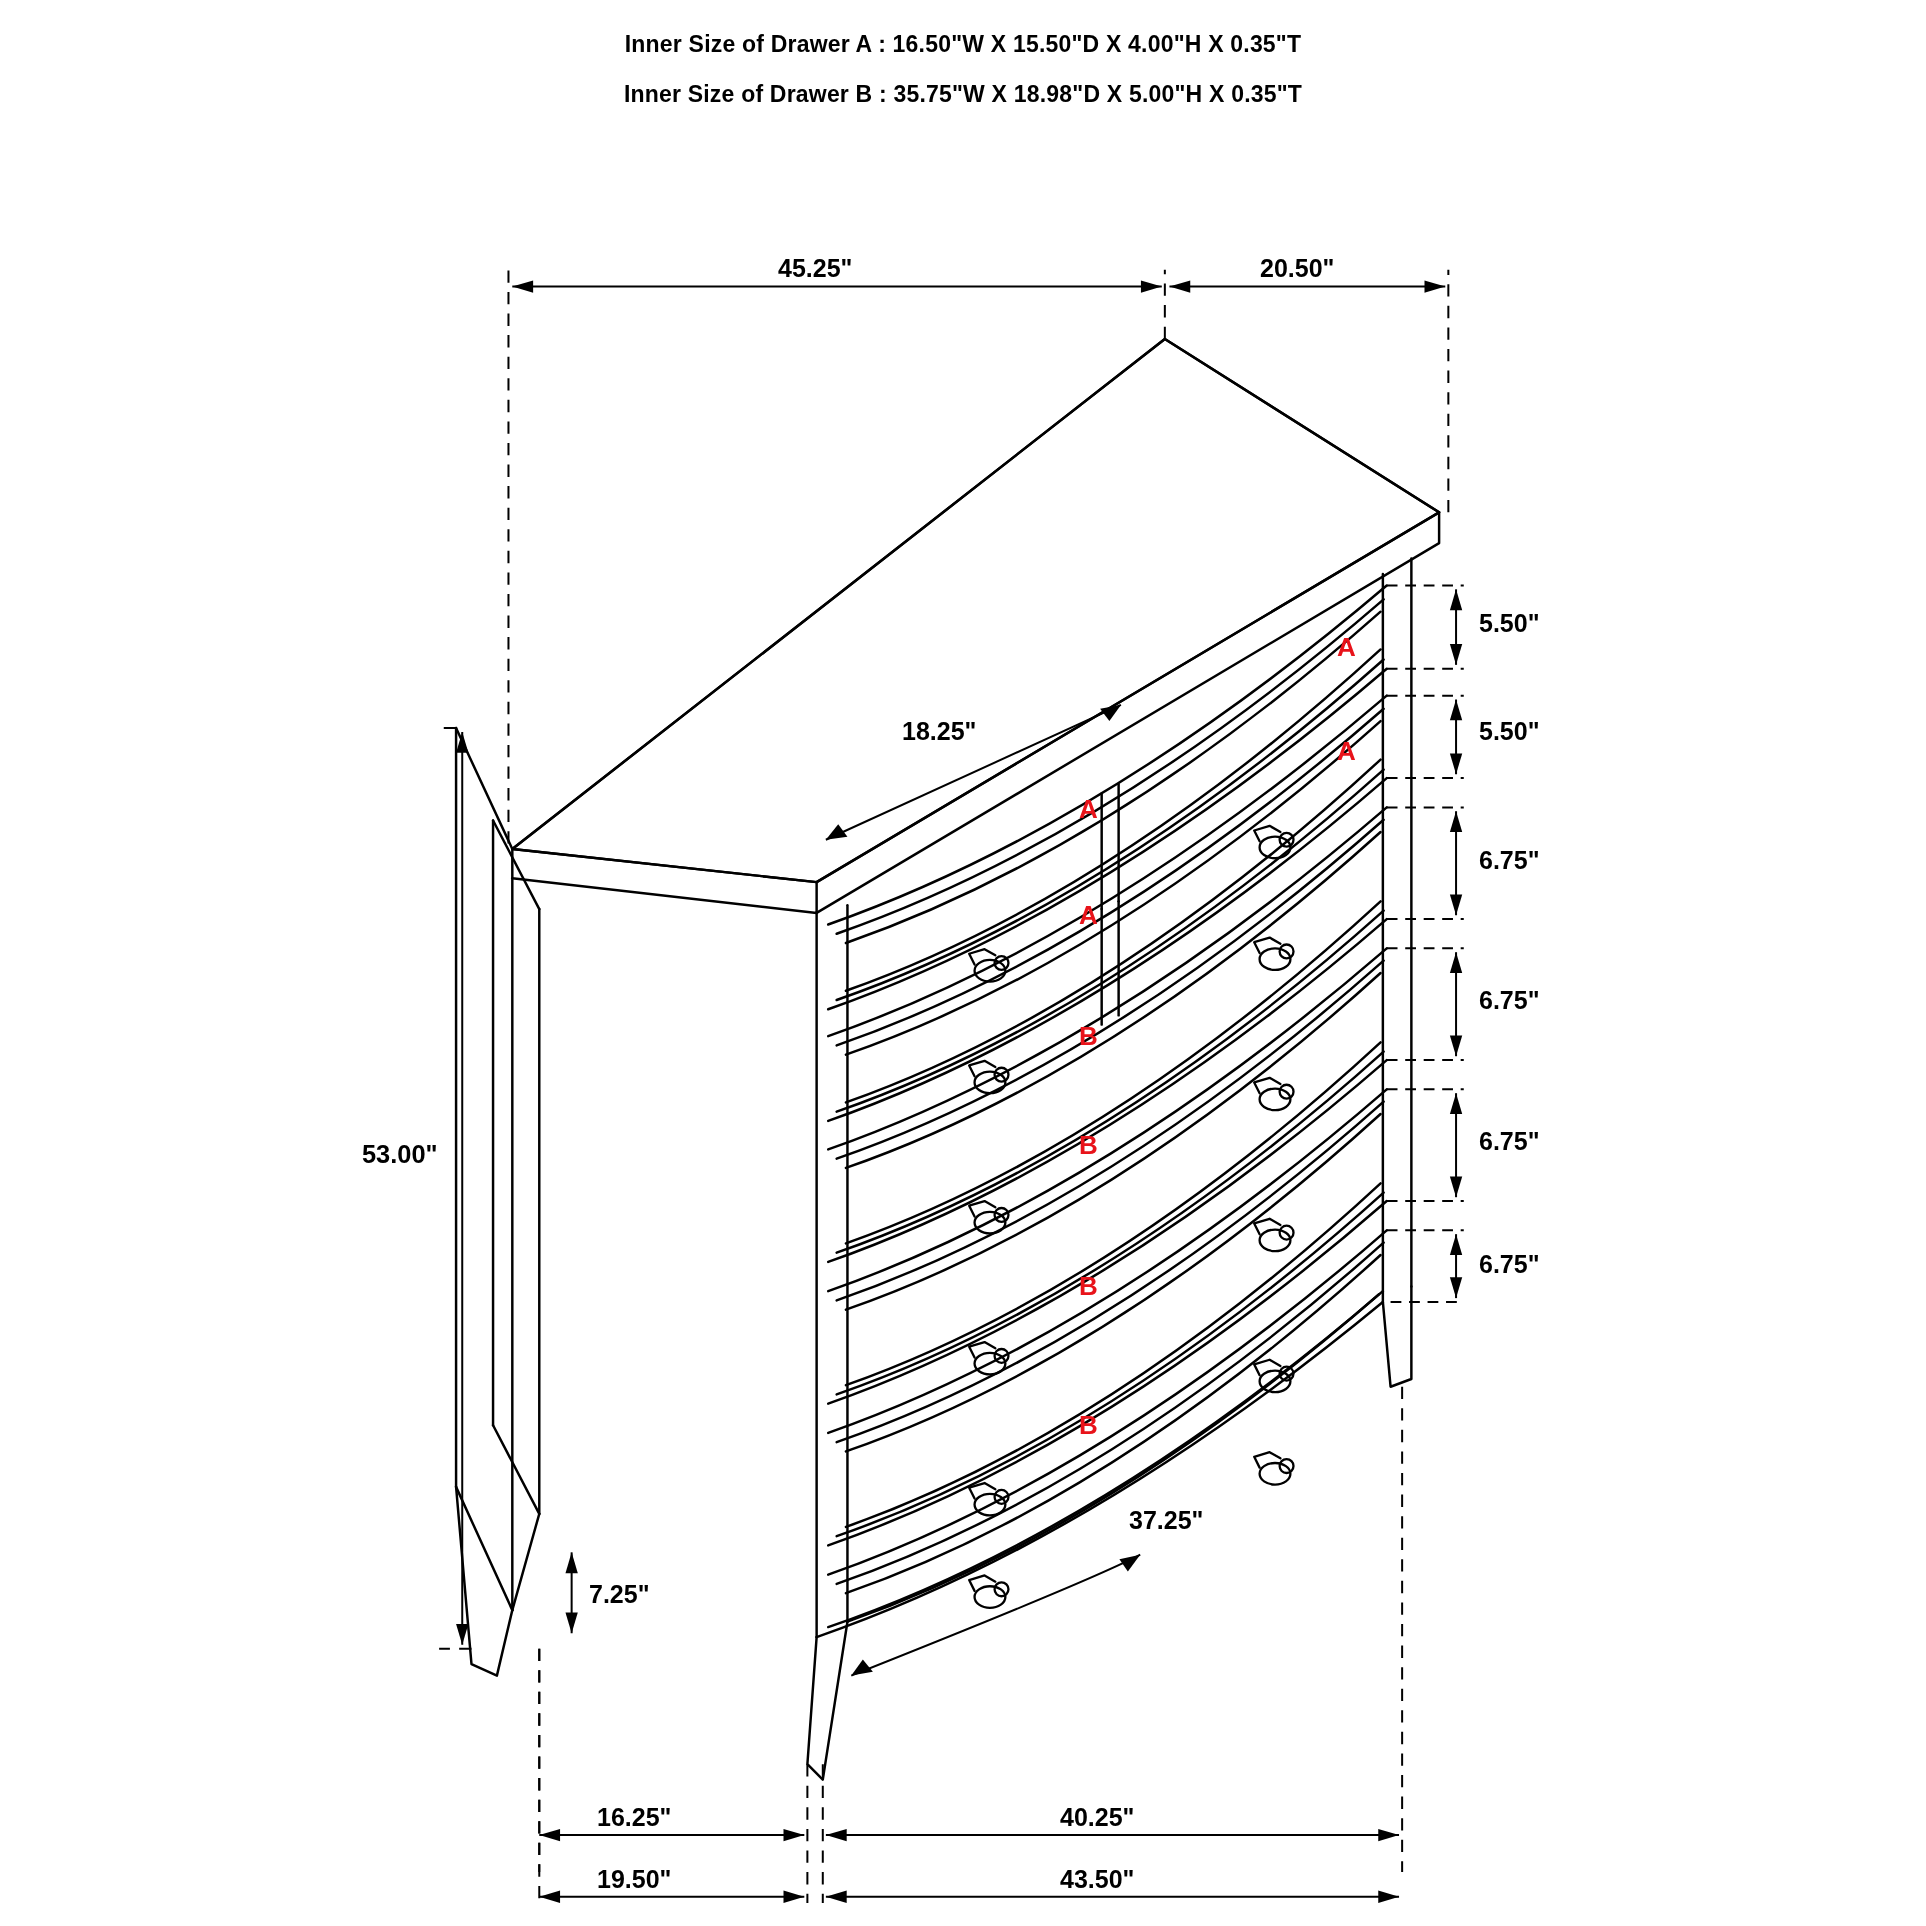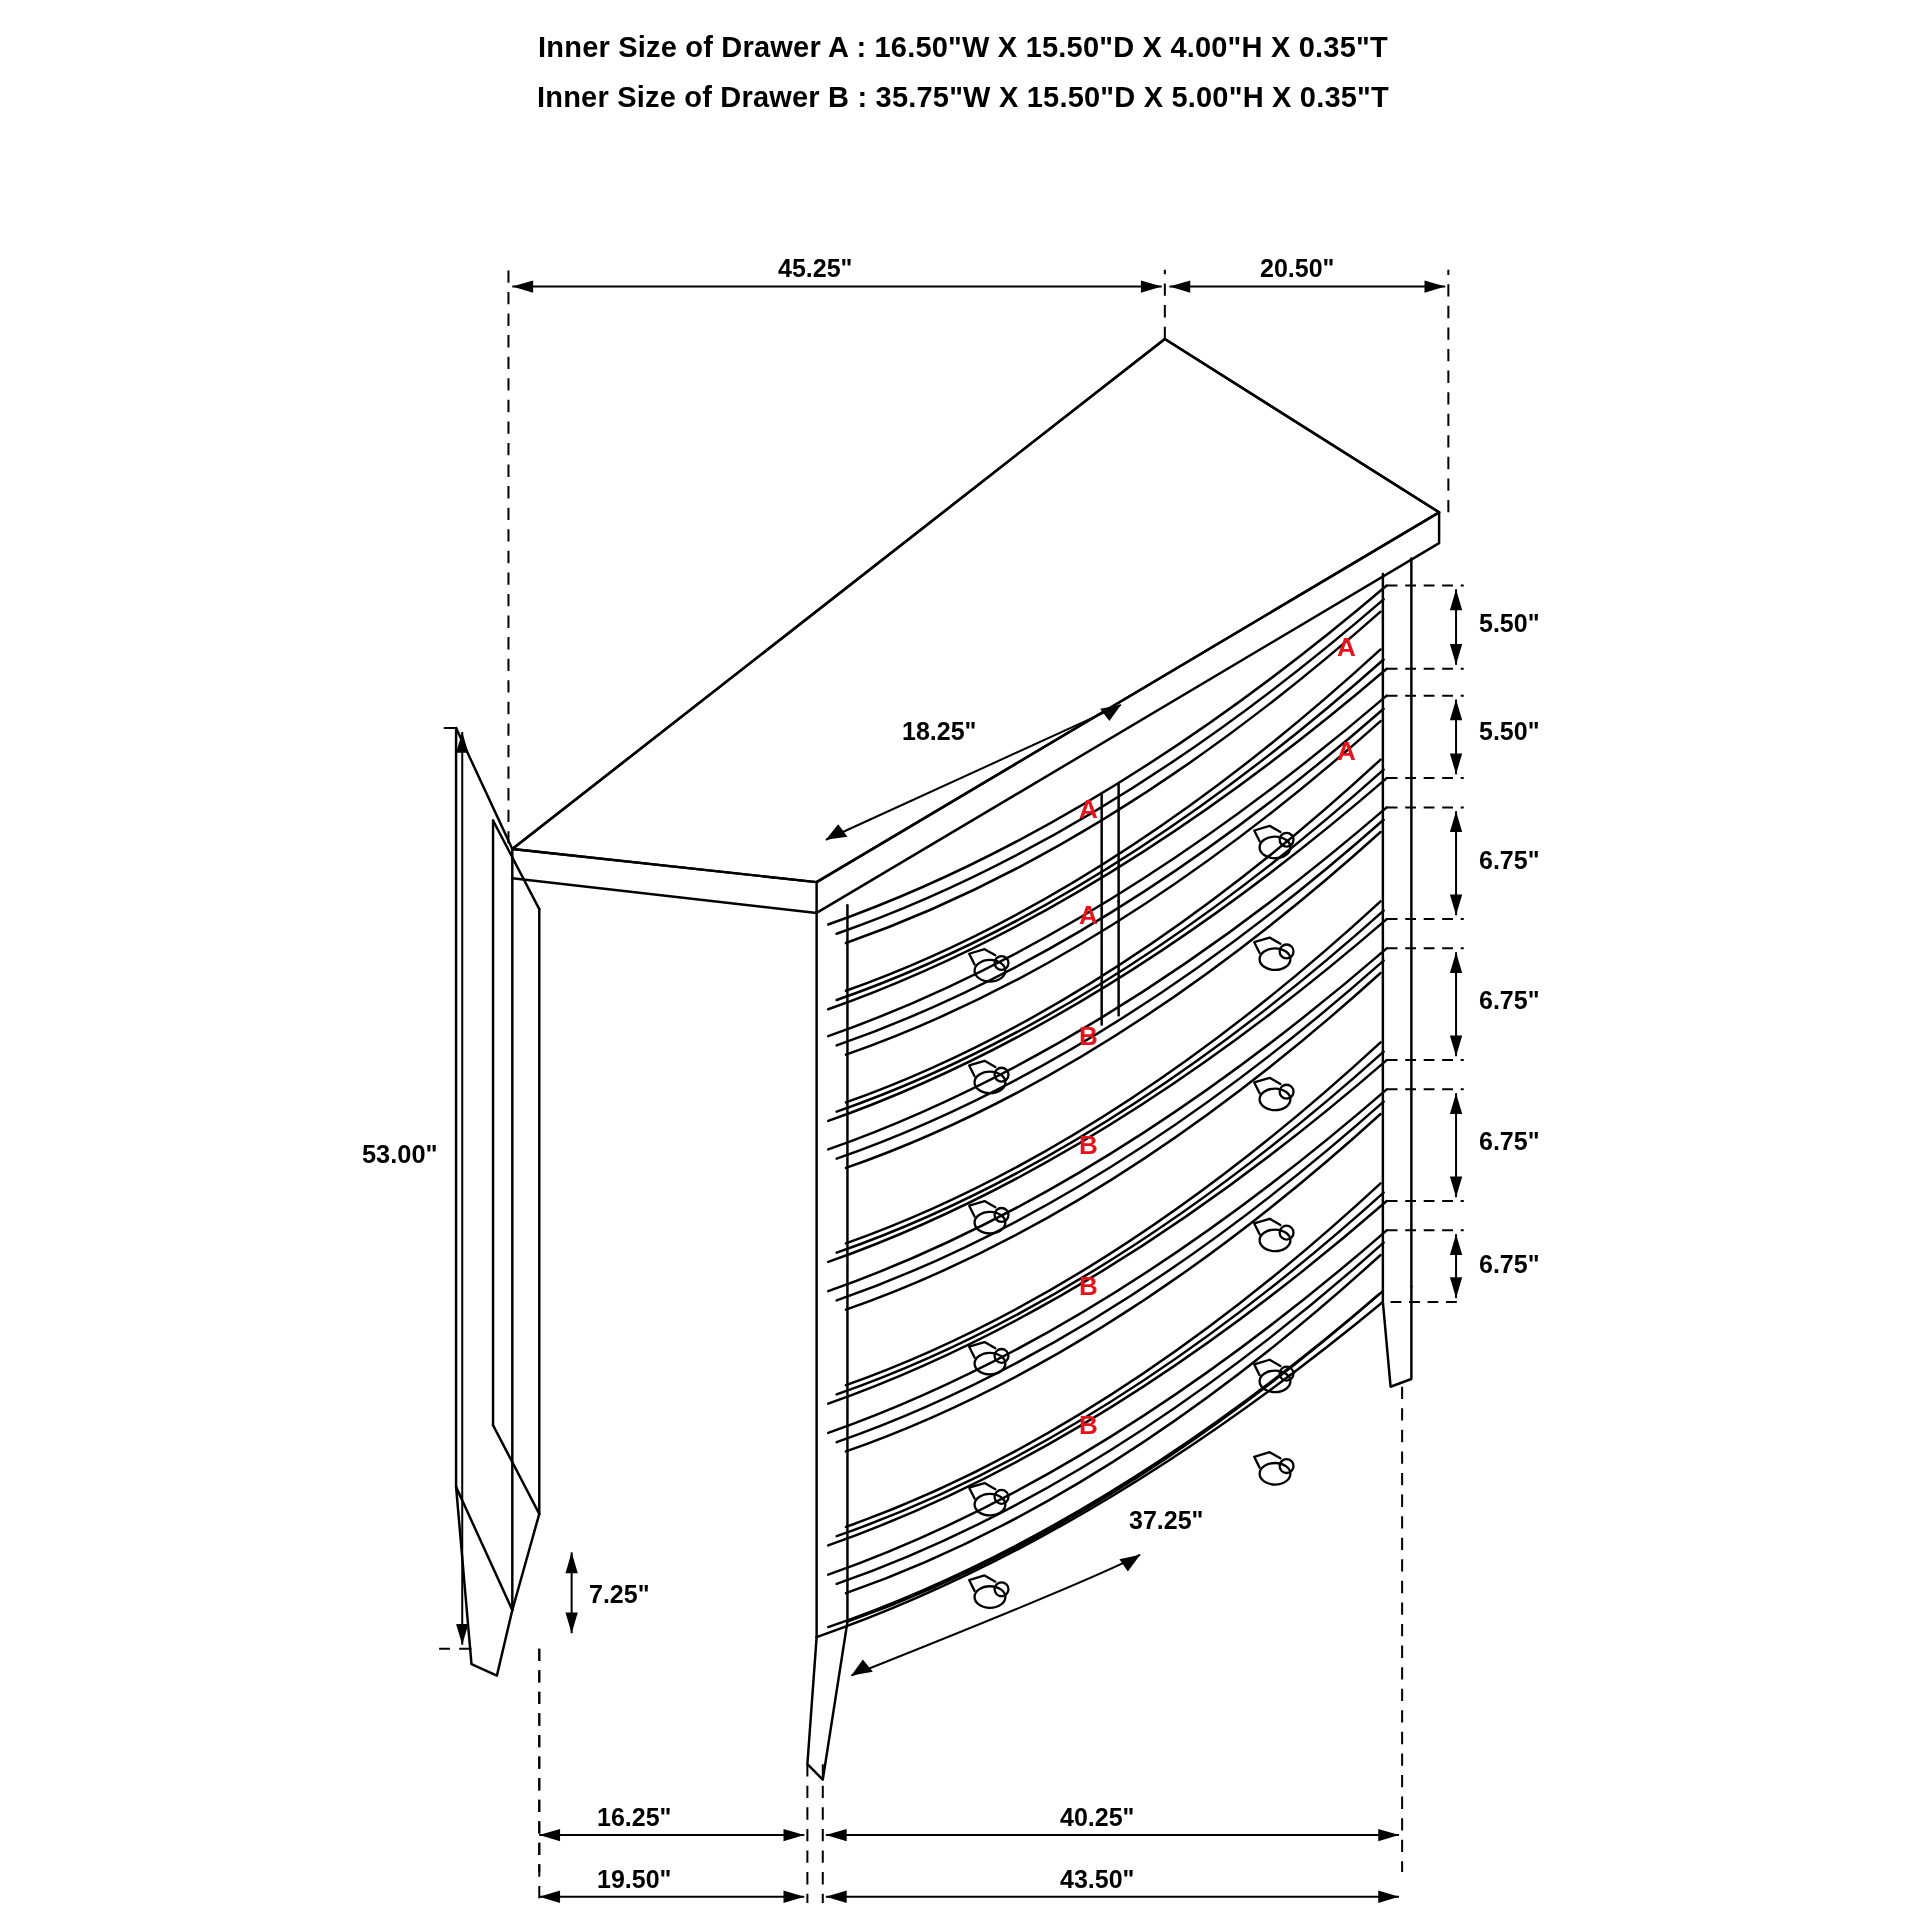--- a/index.html
+++ b/index.html
@@ -1,32 +1,32 @@
 <!DOCTYPE html>
 <html style="font-size:12.3px"><head>
 <meta charset="utf-8">
 <style>
   html,body{margin:0;padding:0;background:#ffffff;}
   body{width:1926px;height:1926px;font-family:"Liberation Sans",sans-serif;color:#000;}
   #stage{position:relative;width:1926px;height:1926px;overflow:hidden;}
-  .hdr{position:absolute;left:0;width:1926px;text-align:center;font-weight:bold;font-size:29px;letter-spacing:0.2px;}
+  .hdr{position:absolute;left:0;width:1926px;text-align:center;font-weight:bold;font-size:23px;letter-spacing:0.2px;}
   #hdr1{top:31px;}
   #hdr2{top:81px;}
   .dim{position:absolute;font-weight:bold;font-size:25px;color:#000;white-space:nowrap;}
   .dimL{position:absolute;font-weight:bold;font-size:25.4px;color:#000;white-space:nowrap;}
   .lbl{position:absolute;font-weight:bold;font-size:26px;color:#e8131a;white-space:nowrap;}
   svg{position:absolute;left:0;top:0;}
 </style>
 </head>
 <body>
 
 <div id="stage">
 
   <div class="hdr" id="hdr1">Inner Size of Drawer A : 16.50"W X 15.50"D X 4.00"H X 0.35"T</div>
-  <div class="hdr" id="hdr2">Inner Size of Drawer B : 35.75"W X 15.50"D X 5.00"H X 0.35"T</div>
+  <div class="hdr" id="hdr2">Inner Size of Drawer B : 35.75"W X 18.98"D X 5.00"H X 0.35"T</div>
 
   <svg width="1926" height="1926" viewBox="0 0 2500 2500">
     <g fill="none" stroke="#000" stroke-width="3.2" stroke-linejoin="round" stroke-linecap="round">
 
       <polygon points="1512,440 1868,665 1060,1145 665,1102" fill="#ffffff"></polygon>
       <polygon points="1512,440 1868,665 1060,1145 665,1102" fill="none"></polygon>
 
       <path d="M665,1102 L665,1140 L1060,1185 L1060,1145"></path>
       <path d="M1060,1185 L1868,705 L1868,665"></path>
 

